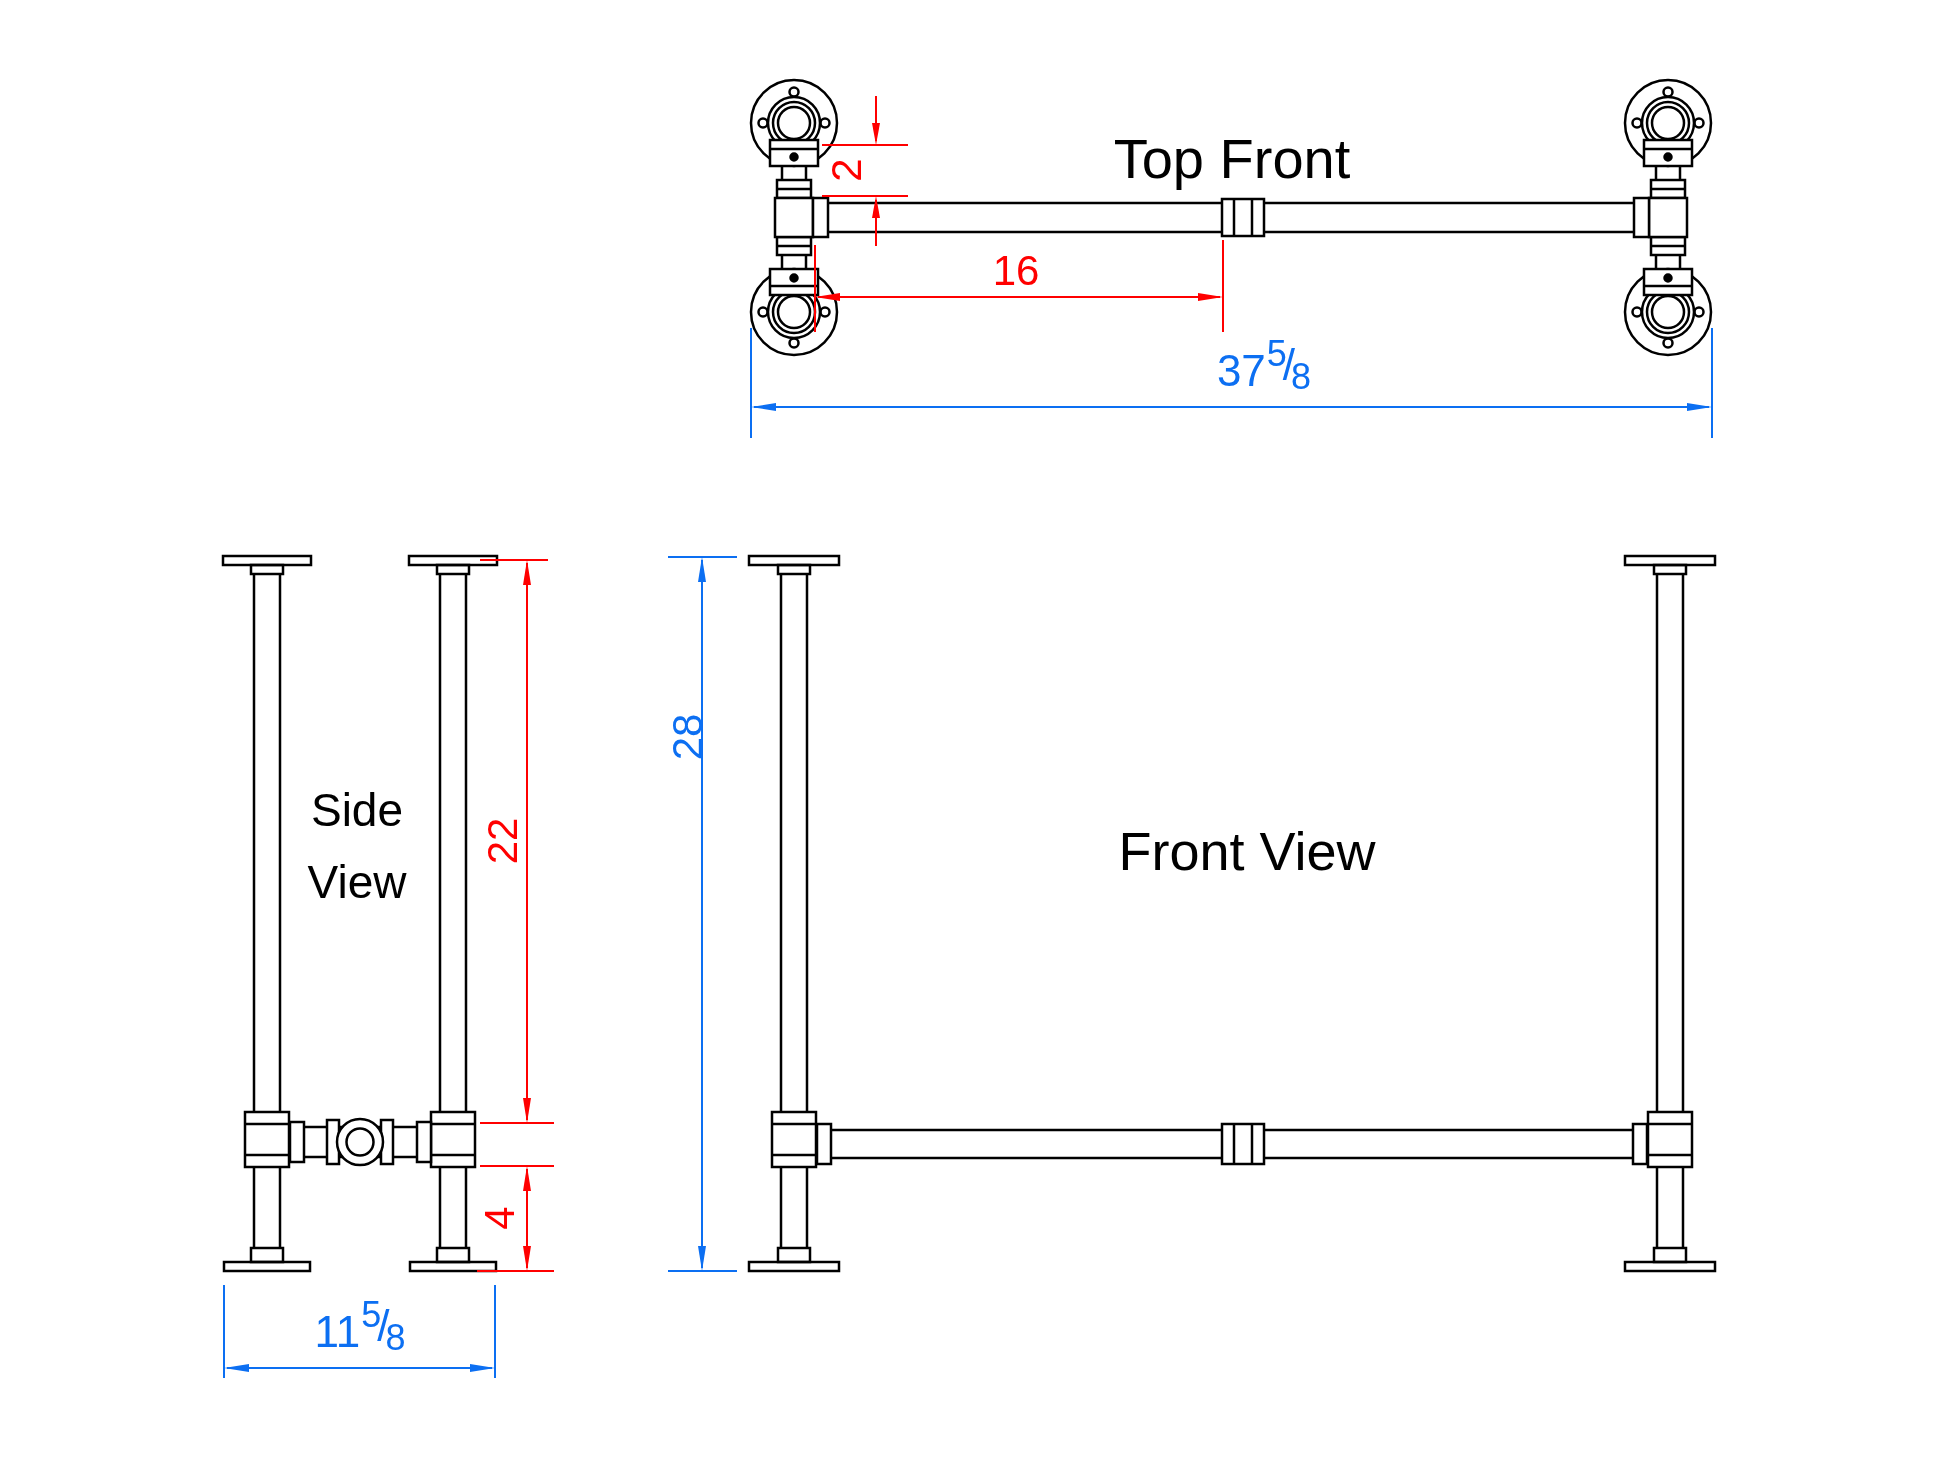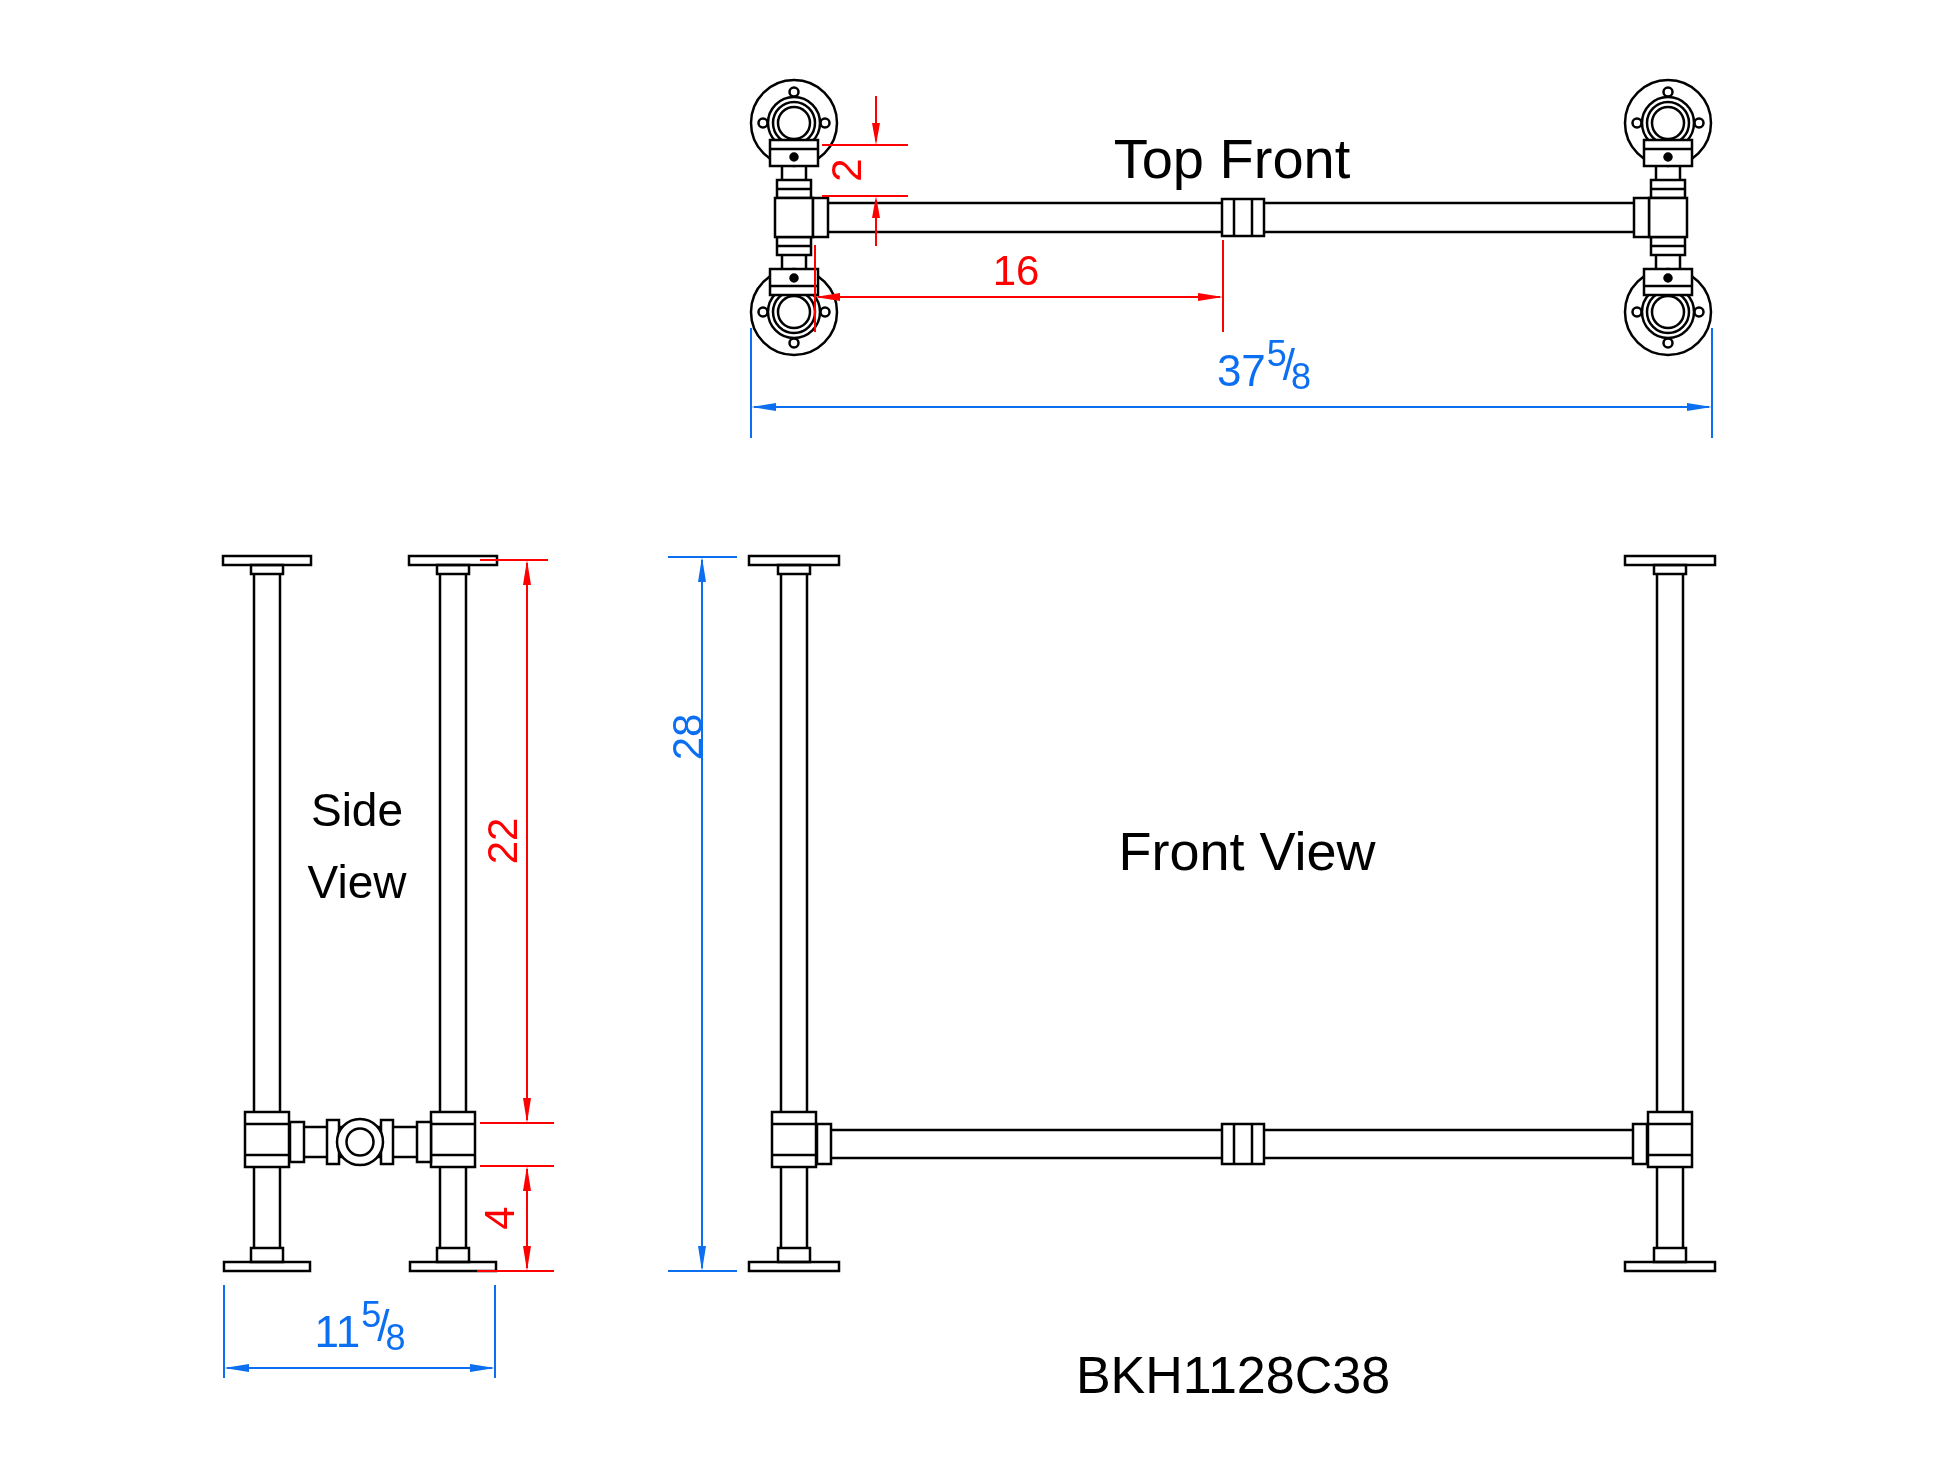--- a/index.html
+++ b/index.html
@@ -223,21 +223,20 @@
 
 <div class="txt title" style="left:1232px;top:158px;">Top Front</div>
 
 <div class="txt title-side" style="left:357px;top:846px;">
   <div>Side</div>
   <div>View</div>
 </div>
 
 <div class="txt title title-front" style="left:1230px;top:851px;">Front View</div>
 
-<div class="txt partno" style="left:1233px;top:1375px;">BKH1128C38</div>
 
 <div class="txt rot dim-red" style="left:847px;top:170px;">2</div>
 
 <div class="txt dim-red" style="left:1016px;top:271px;">16</div>
 
 <div class="txt rot dim-red" style="left:503px;top:841px;">22</div>
 
 <div class="txt rot dim-red" style="left:500px;top:1218px;">4</div>
 
 <div class="txt dim-blue dim-frac" style="left:1232px;top:371px;margin-left:32px;">

